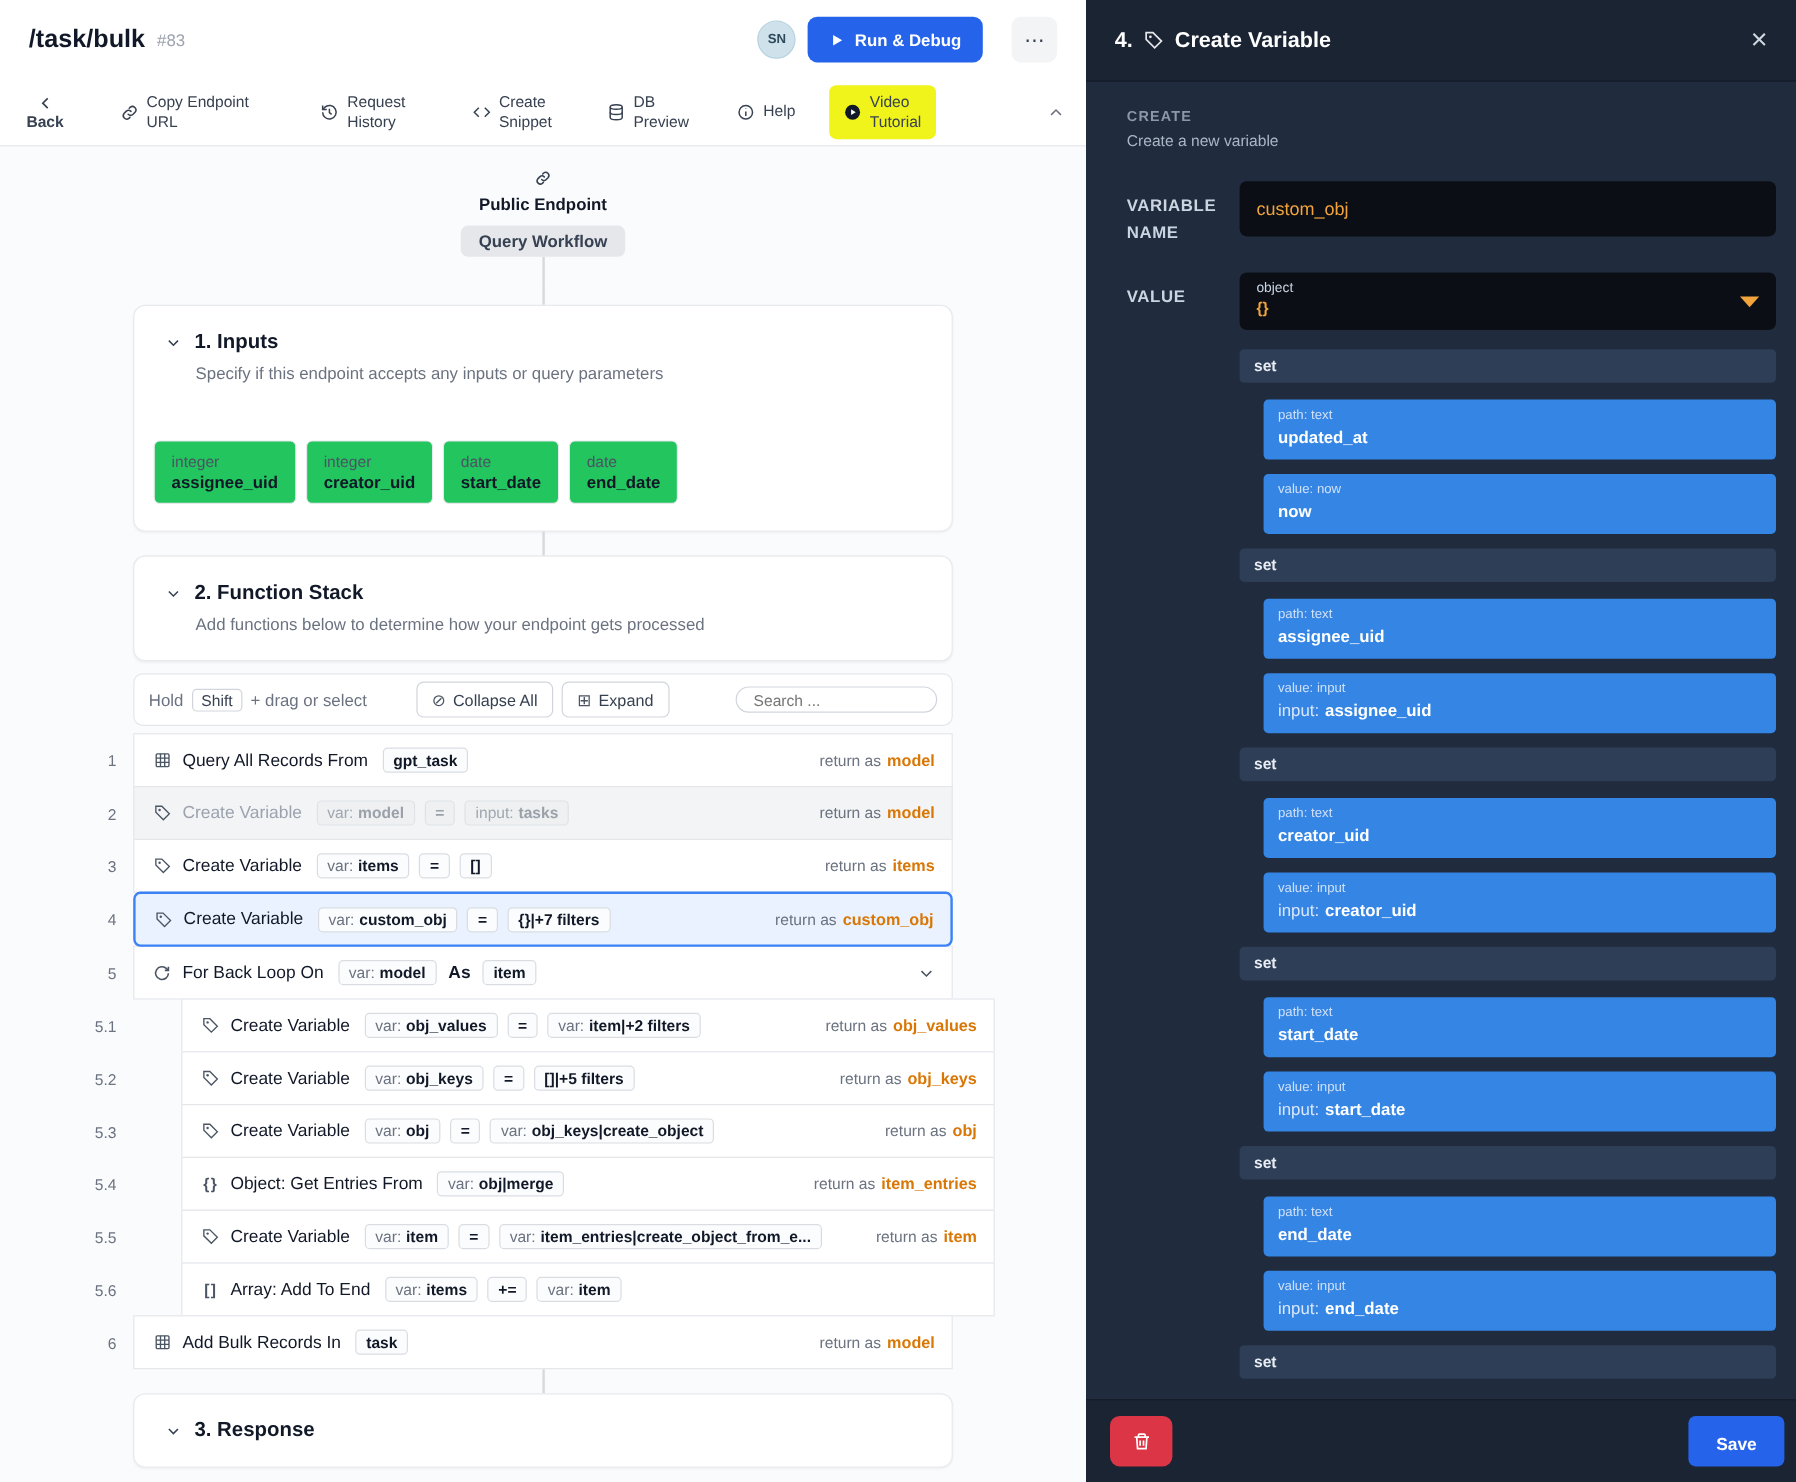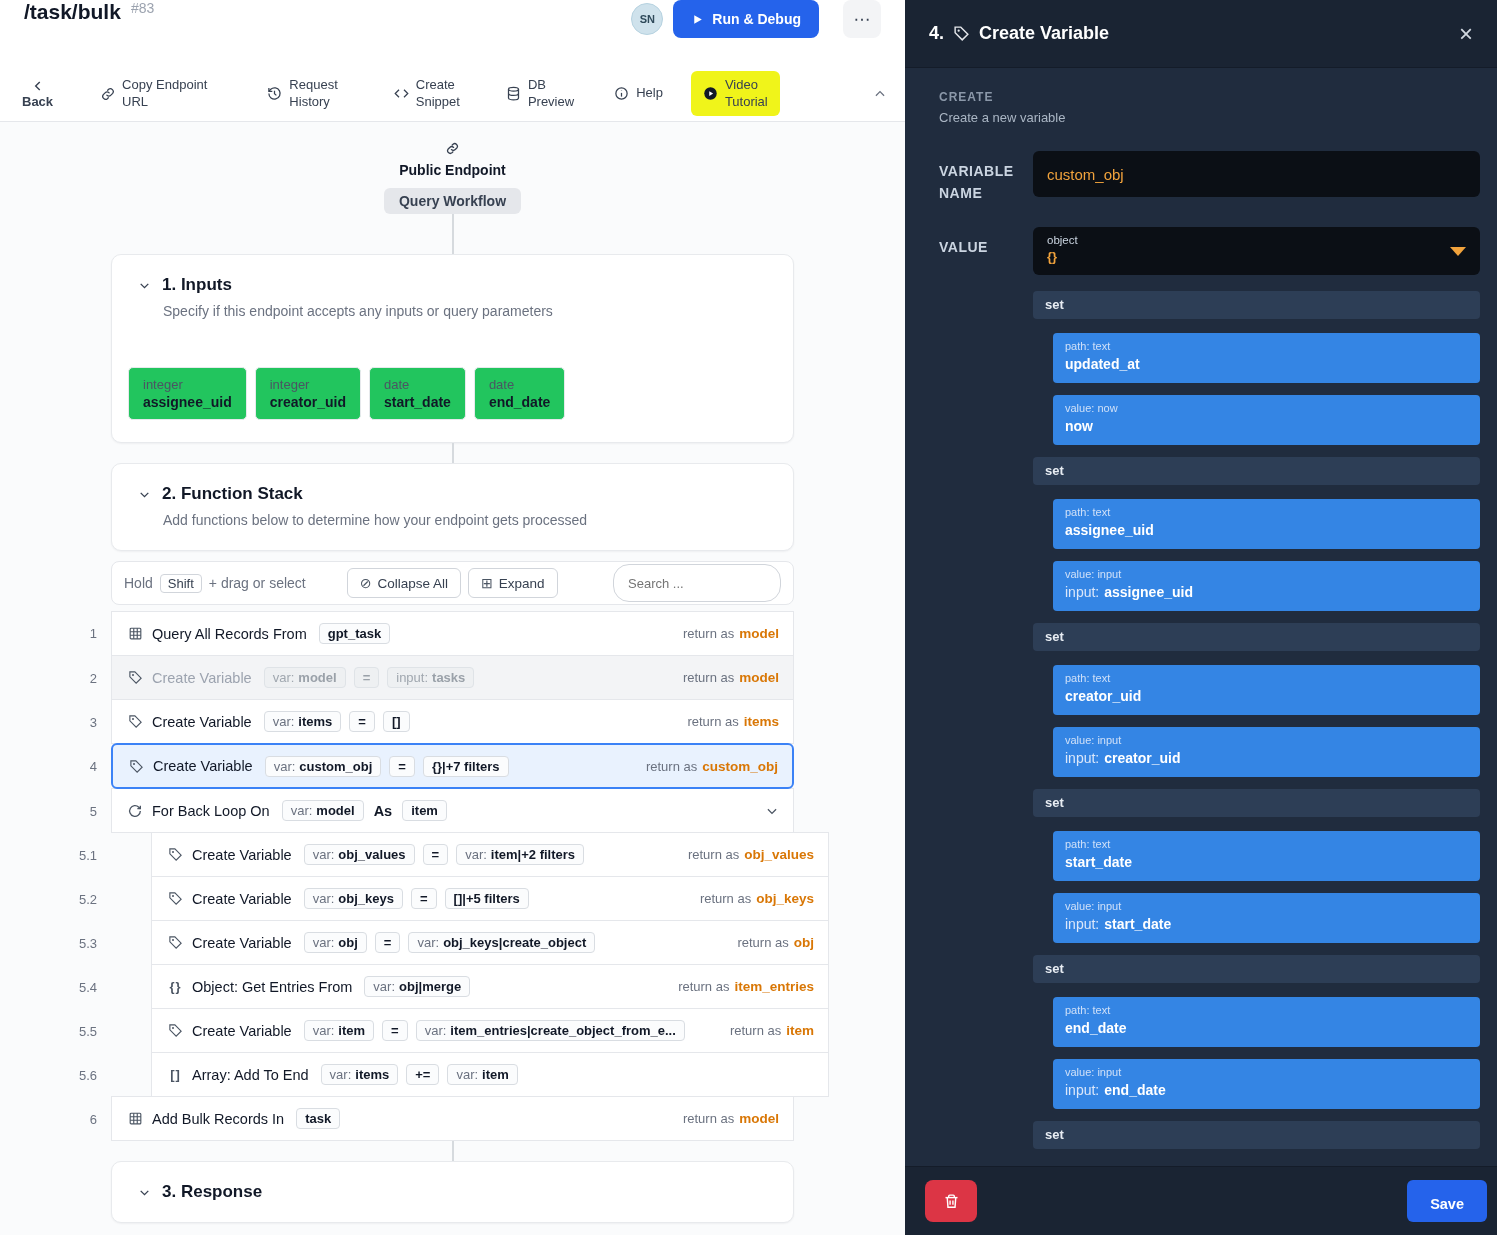--- a/index.html
+++ b/index.html
@@ -2,21 +2,21 @@
 <html><head>
 <meta charset="utf-8">
 <style>
   * { margin:0; padding:0; box-sizing:border-box; }
   html,body { width:1497px; height:1235px; overflow:hidden; }
   body { font-family:"Liberation Sans", sans-serif; display:flex; background:#fff; color:#111827; }
   button { font-family:inherit; cursor:pointer; }
 
   
   .left { width:905px; height:1235px; background:#fafbfc; display:flex; flex-direction:column; overflow:hidden; }
-  .appbar { height:66px; background:#fff; display:flex; align-items:flex-start; padding:0 24px; flex:none; }
+  .appbar { height:66px; background:#fff; display:flex; align-items:center; padding:0 24px; flex:none; }
   .app-title { font-size:21px; font-weight:bold; color:#111827; }
   .app-id { margin-left:10px; color:#9ca3af; font-size:14px; }
   .appbar-right { margin-left:auto; display:flex; align-items:center; gap:10px; }
   .avatar { width:32px; height:32px; border-radius:50%; background:#cfe2ec; color:#2f4a5a; font-size:11px; font-weight:bold; display:flex; align-items:center; justify-content:center; border:1px solid #b6d2e0; }
   .run-btn { background:#2563eb; color:#fff; font-size:14px; font-weight:bold; border:none; border-radius:8px; height:38px; padding:0 18px; display:flex; align-items:center; gap:8px; }
   .more-btn { width:38px; height:38px; border-radius:8px; background:#f3f4f6; border:none; font-size:17px; color:#374151; margin-left:14px; }
 
   .toolbar { height:56px; background:#fff; border-bottom:1px solid #e5e7eb; display:flex; align-items:center; padding:0 18px; flex:none; color:#374151; }
   .tb-item { display:flex; align-items:center; gap:7px; font-size:13px; color:#374151; background:none; border:none; }
   .tb-lines { display:flex; flex-direction:column; line-height:1.25; text-align:left; }
@@ -41,21 +41,21 @@
 
   .in-chips { display:flex; gap:8px; padding:26px 16px 22px; }
   .in-chip { background:#22c55e; border:1px solid #e6e9ec; border-radius:5px; padding:9px 14px; }
   .in-chip .t { font-size:13px; color:#4b5563; }
   .in-chip .n { font-size:14px; font-weight:bold; color:#111827; margin-top:2px; }
 
   .fs-toolbar { margin:10px auto 6px; width:683px; background:#fff; border:1px solid #e5e7eb; border-radius:8px; height:44px; display:flex; align-items:center; padding:0 12px; gap:7px; font-size:14px; color:#6b7280; }
   .kbd { border:1px solid #d1d5db; border-radius:4px; padding:1px 7px; background:#fff; color:#374151; font-size:13px; }
   .tbtn { display:flex; align-items:center; gap:6px; border:1px solid #d1d5db; background:#fff; border-radius:6px; height:30px; padding:0 12px; font-size:13.5px; color:#374151; }
   .tbtn .g { font-size:14px; color:#4b5563; }
-  .search { margin-left:auto; border:1px solid #d1d5db; border-radius:16px; height:38px; width:168px; padding:0 14px; font-size:13px; color:#374151; outline:none; background:#fff; font-family:inherit; }
+  .search { margin-left:auto; border:1px solid #d1d5db; border-radius:16px; height:22px; width:168px; padding:0 14px; font-size:13px; color:#374151; outline:none; background:#fff; font-family:inherit; }
 
   .fs-rows { margin-left:-44px; }
   .frow { display:flex; align-items:stretch; }
   .fnum { width:44px; flex:none; padding-right:14px; font-size:13px; color:#6b7280; display:flex; align-items:center; justify-content:flex-end; }
   .rowbox { flex:1; background:#fff; border:1px solid #e5e7eb; margin-top:-1px; height:45px; display:flex; align-items:center; padding:0 14px; gap:8px; min-width:0; }
   .frow:first-child .rowbox { margin-top:0; }
   .ricon { width:18px; color:#4b5563; display:flex; justify-content:center; flex:none; font-size:13px; font-weight:bold; }
   .rtitle { font-weight:normal; font-size:14.5px; color:#111827; margin-right:4px; white-space:nowrap; }
   .chip { border:1px solid #d9dde2; background:#fbfcfd; border-radius:4px; padding:2px 8px; font-size:13px; color:#6b7280; display:inline-flex; gap:4px; white-space:nowrap; }
   .chip b { color:#111827; }

